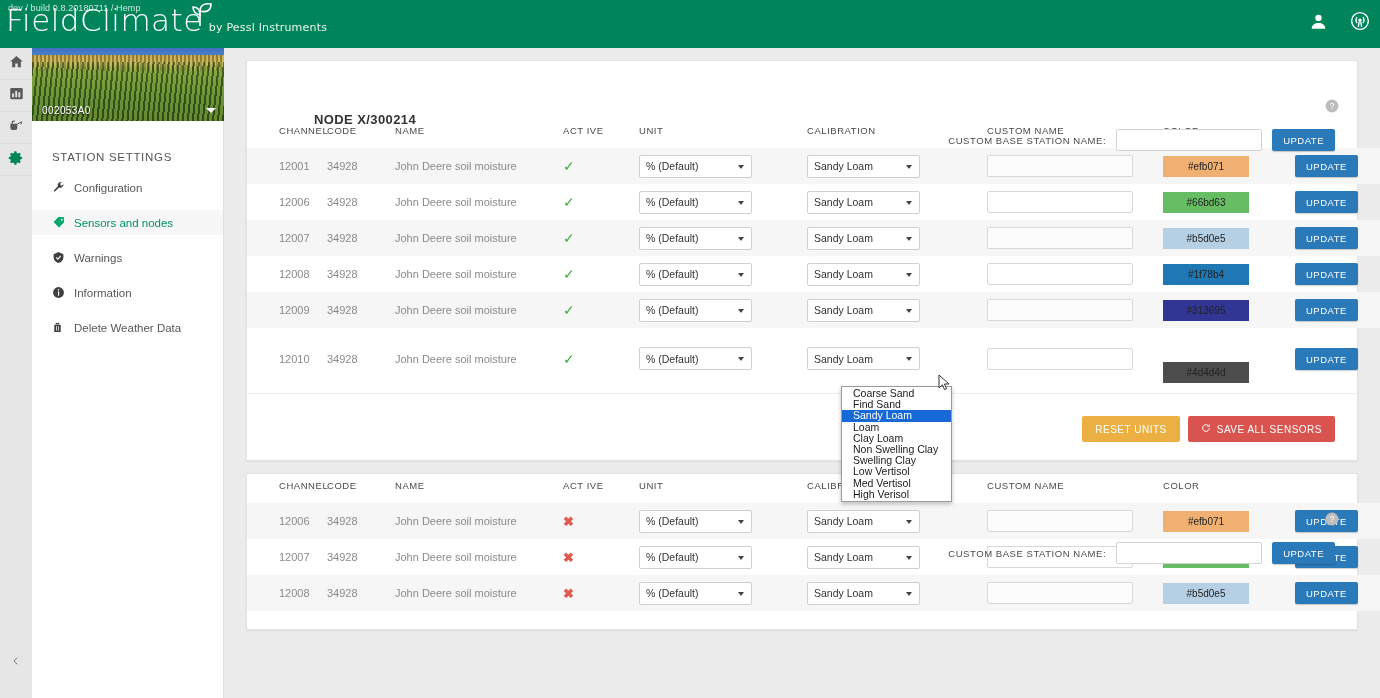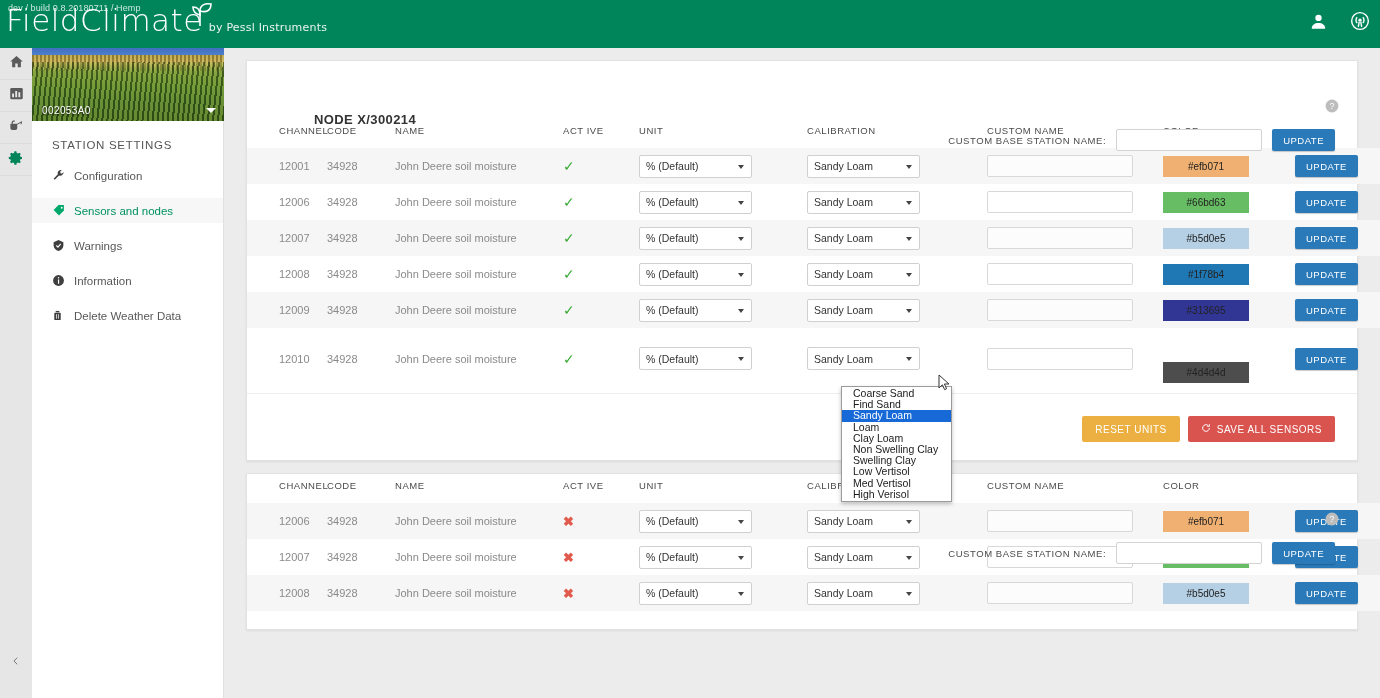--- a/index.html
+++ b/index.html
@@ -105,21 +105,21 @@
     letter-spacing: .4px;
   }
   .station-caret {
     position: absolute; right: 8px; bottom: 8px;
     width: 0; height: 0;
     border-left: 5px solid transparent;
     border-right: 5px solid transparent;
     border-top: 5px solid #ffffff;
   }
   .settings-title {
-    padding: 18px 0 12px 20px;
+    padding: 30px 0 12px 20px;
     font-size: 11.5px; color: #555; letter-spacing: .7px;
     font-weight: 400;
   }
   .nav-item {
     display: flex; align-items: center;
     height: 25px; padding-left: 20px;
     font-size: 11.5px; color: #585858;
     margin-bottom: 0;
   }
   .nav-item .nav-ico {

